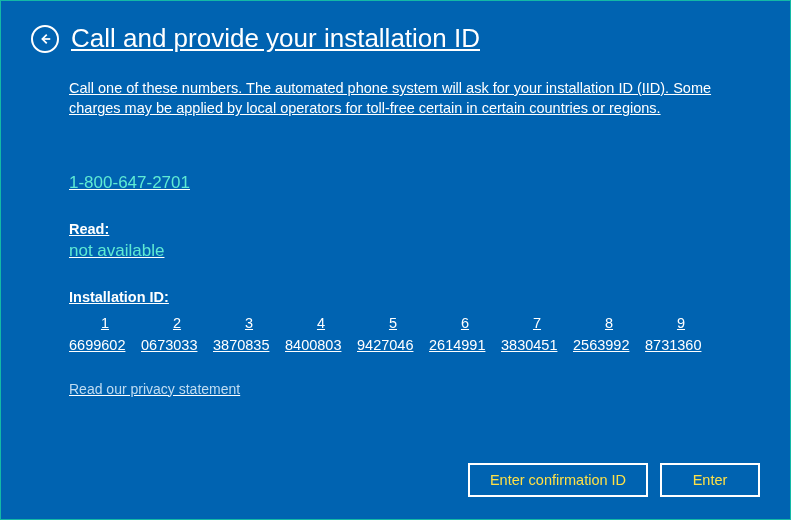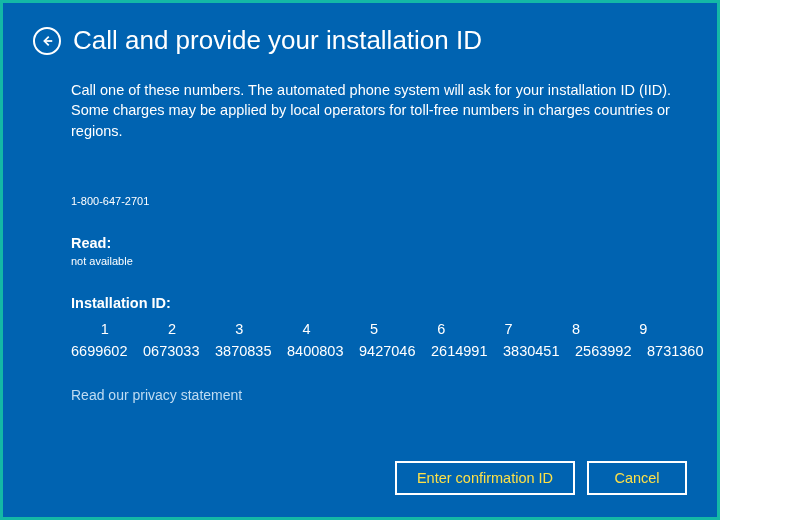--- a/index.html
+++ b/index.html
@@ -8,27 +8,28 @@
       box-sizing: border-box;
     }
     body {
       font-family: "Segoe UI", Arial, sans-serif;
       background: #fff;
       width: 805px;
       height: 520px;
       overflow: hidden;
     }
     .window {
-      width: 720px;
+      width: 791px;
       height: 520px;
       background: #0063b1;
-      border: 3px solid #14b8a6;
+      border: 1px solid #14b8a6;
       padding: 22px 30px 20px 30px;
       color: #fff;
       position: relative;
+      text-decoration: underline;
     }
     .header {
       display: flex;
       align-items: center;
       gap: 12px;
       margin-bottom: 24px;
     }
     .back-button {
       width: 28px;
       height: 28px;
@@ -66,22 +67,22 @@
     .section {
       margin-bottom: 28px;
     }
     .section-label {
       font-size: 14.5px;
       font-weight: 600;
       color: #fff;
       margin-bottom: 4px;
     }
     .section-value {
-      font-size: 11px;
-      color: #ffffff;
+      font-size: 17px;
+      color: #5eead4;
       font-weight: 400;
     }
     .iid-section {
       margin-bottom: 28px;
     }
     .iid-table {
       width: 100%;
       max-width: 650px;
     }
     .iid-row {
@@ -137,21 +138,21 @@
     <div class="back-button">
       <svg viewBox="0 0 16 16">
         <path d="M10 3 L5 8 L10 13"></path>
         <line x1="5" y1="8" x2="14" y2="8"></line>
       </svg>
     </div>
     <h1 class="title">Call and provide your installation ID</h1>
   </div>
 
   <div class="content">
-    <p class="description">Call one of these numbers. The automated phone system will ask for your installation ID (IID). Some charges may be applied by local operators for toll-free numbers in charges countries or regions.</p>
+    <p class="description">Call one of these numbers. The automated phone system will ask for your installation ID (IID). Some charges may be applied by local operators for toll-free certain in certain countries or regions.</p>
 
     <div class="section">
       <div class="section-value">1-800-647-2701</div>
     </div>
 
     <div class="section">
       <div class="section-label">Read:</div>
       <div class="section-value">not available</div>
     </div>
 
@@ -182,15 +183,15 @@
           <div class="iid-cell iid-data-cell">8731360</div>
         </div>
       </div>
     </div>
 
     <div class="privacy-link">Read our privacy statement</div>
   </div>
 
   <div class="button-bar">
     <button class="btn btn-primary">Enter confirmation ID</button>
-    <button class="btn">Cancel</button>
+    <button class="btn">Enter</button>
   </div>
 </div>
 
 </body></html>

